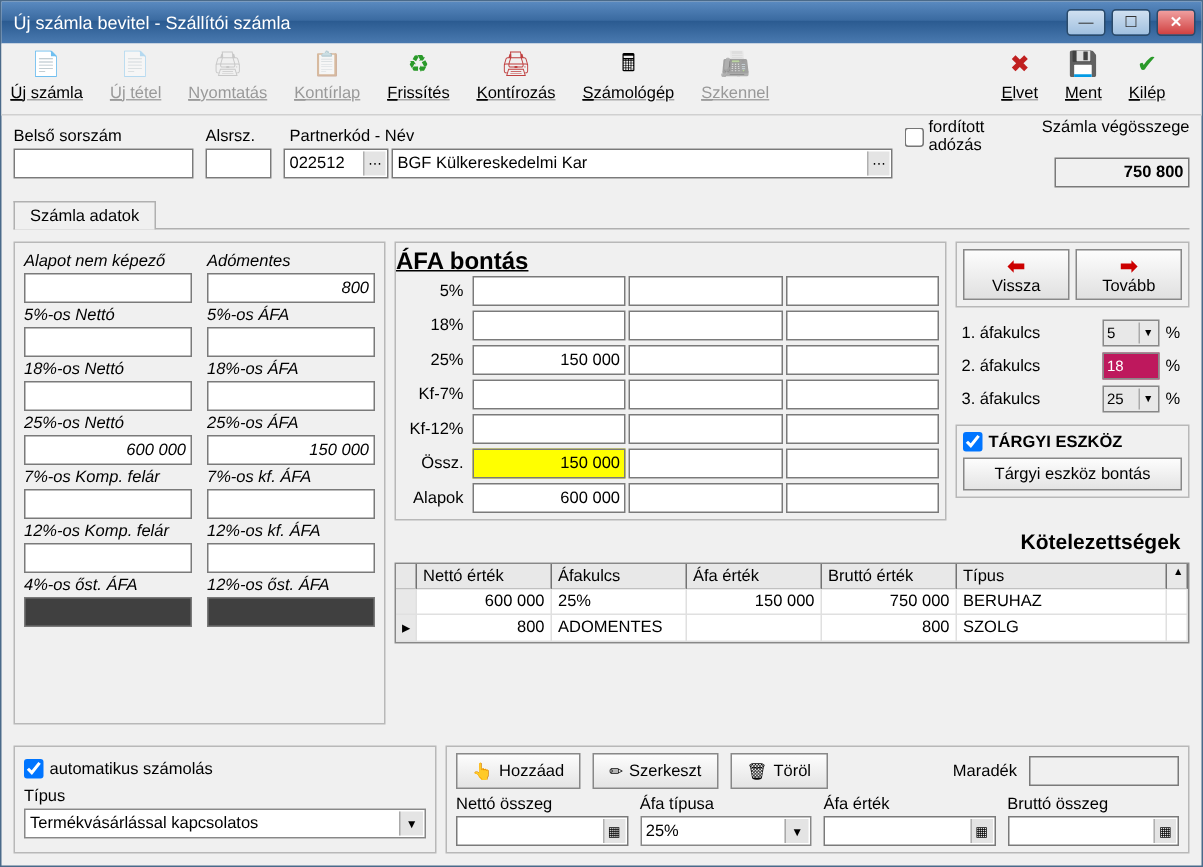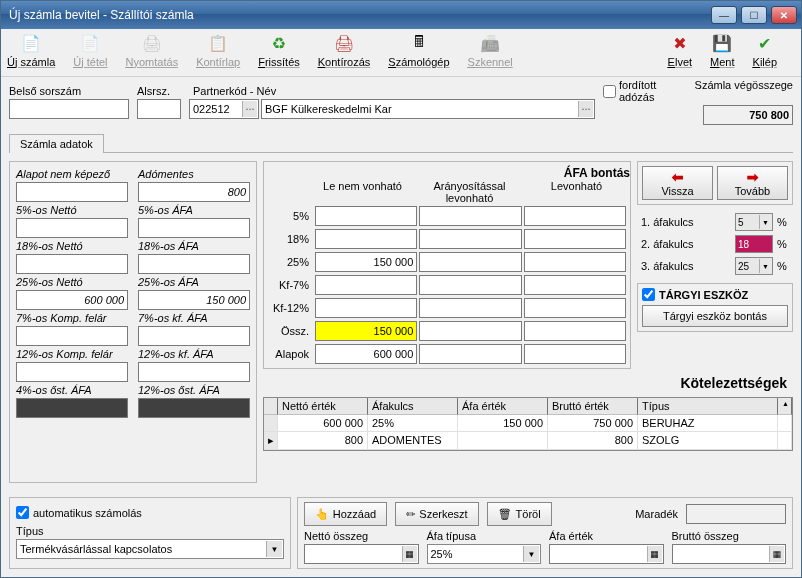--- a/index.html
+++ b/index.html
@@ -126,24 +126,25 @@
     gap: 2px 10px;
   }
   .cell-label { font-size: 11px; }
   .dark-field { background: #404040; }
   .mid-panel {
     flex: 1;
     display: flex;
     flex-direction: column;
   }
   .afa-head {
-    text-align: right;
+    text-align: left;
     font-weight: bold;
-    font-size: 12px;
+    font-size: 16px;
     padding-top: 4px;
+    text-decoration: underline;
   }
   .afa-cols {
     display: grid;
     grid-template-columns: 45px 1fr 1fr 1fr;
     font-size: 11px;
     text-align: center;
     padding-bottom: 2px;
   }
   .afa-grid {
     display: grid;
@@ -439,26 +440,20 @@
         <span class="cell-label">12%-os őst. ÁFA</span>
         <div class="field dark-field"></div>
         <div class="field dark-field"></div>
       </div>
     </div>
 
     <div style="flex:1;display:flex;flex-direction:column;gap:4px">
       <div style="display:flex;gap:6px">
         <div class="panel mid-panel" style="flex:1">
           <div class="afa-head">ÁFA bontás</div>
-          <div class="afa-cols">
-            <span></span>
-            <span>Le nem vonható</span>
-            <span>Arányosítással levonható</span>
-            <span>Levonható</span>
-          </div>
           <div class="afa-grid" id="afa-grid">
               <div class="rl">5%</div>
               <div class="field right"></div>
               <div class="field right"></div>
               <div class="field right"></div>
               <div class="rl">18%</div>
               <div class="field right"></div>
               <div class="field right"></div>
               <div class="field right"></div>
               <div class="rl">25%</div>

